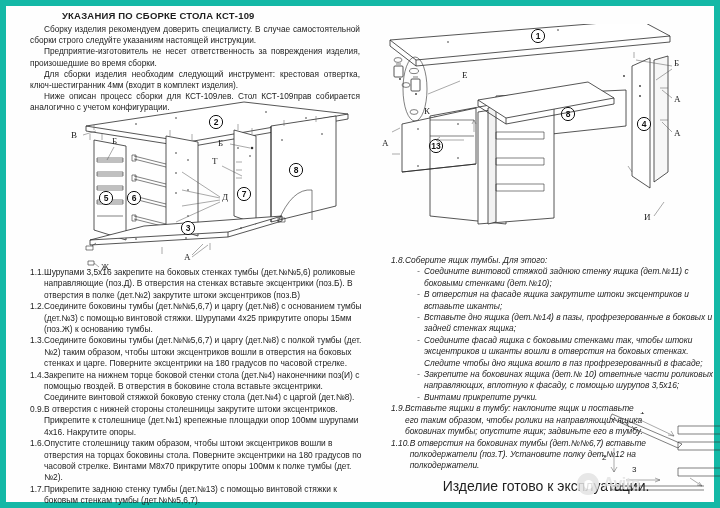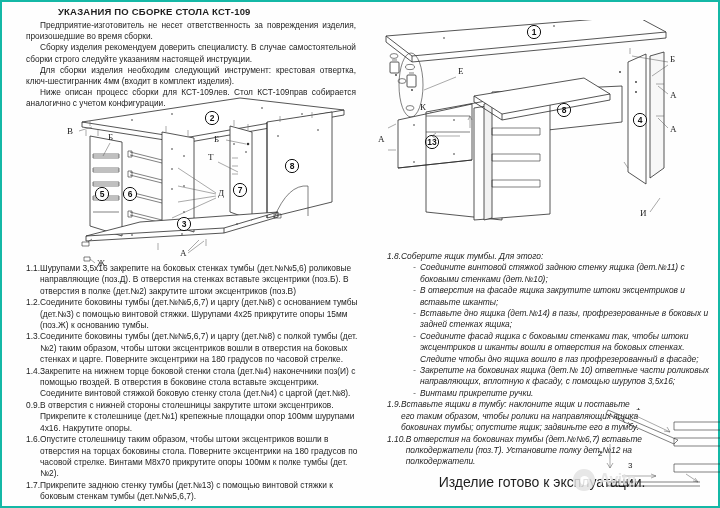--- a/index.html
+++ b/index.html
@@ -1,21 +1,21 @@
 <!DOCTYPE html>
 <html><head>
 <meta charset="utf-8">
 <style>
   html,body{margin:0;padding:0;background:#fff;}
   body{
     width:720px;height:508px;overflow:hidden;position:relative;
     font-family:"Liberation Sans","DejaVu Sans",sans-serif;
     color:#1d1d1d;background:#fefefe;
   }
-  #page{position:absolute;inset:0;border:2px solid #14b8a6;box-sizing:border-box;}
+  #page{position:absolute;inset:0;border:6px solid #14b8a6;box-sizing:border-box;}
 
   
   .hdr{position:absolute;left:0;top:4px;width:360px;}
   .hdr-title{
     font-size:9.5px;font-weight:bold;letter-spacing:.2px;
     padding-left:56px;margin-bottom:3px;
   }
   .hdr p{
     margin:0 0 0 0;font-size:8.3px;line-height:11.2px;
     text-align:justify;text-align-last:left;
@@ -57,22 +57,22 @@
   #wm .wmo i{display:block;width:9px;height:9px;border-radius:50%;background:#fff;}
   #wm .wmt{font-size:16px;font-weight:bold;color:#e3e3e3;letter-spacing:-.5px;}
 </style>
 </head>
 <body>
 
 <div id="page">
 
   <div class="hdr">
     <div class="hdr-title">УКАЗАНИЯ ПО СБОРКЕ СТОЛА КСТ-109</div>
+    <p>Сборку изделия рекомендуем доверить специалисту. В случае самостоятельной сборки строго следуйте указаниям настоящей инструкции.</p>
     <p>Предприятие-изготовитель не несет ответственность за повреждения изделия, произошедшие во время сборки.</p>
-    <p>Сборку изделия рекомендуем доверить специалисту. В случае самостоятельной сборки строго следуйте указаниям настоящей инструкции.</p>
     <p>Для сборки изделия необходим следующий инструмент: крестовая отвертка, ключ-шестигранник 4мм (входит в комплект изделия).</p>
     <p>Ниже описан процесс сборки для КСТ-109лев. Стол КСТ-109прав собирается аналогично с учетом конфигурации.</p>
   </div>
 
   <div class="dw" style="left:60px;top:92px;">
   <svg width="300" height="180" viewBox="0 0 300 180">
 
     <g>
       <path class="pan" d="M20 28 L178 4 L282 16 L122 44 Z"></path>
       <path class="ln" d="M20 28 L20 33 L122 49 L122 44"></path>

